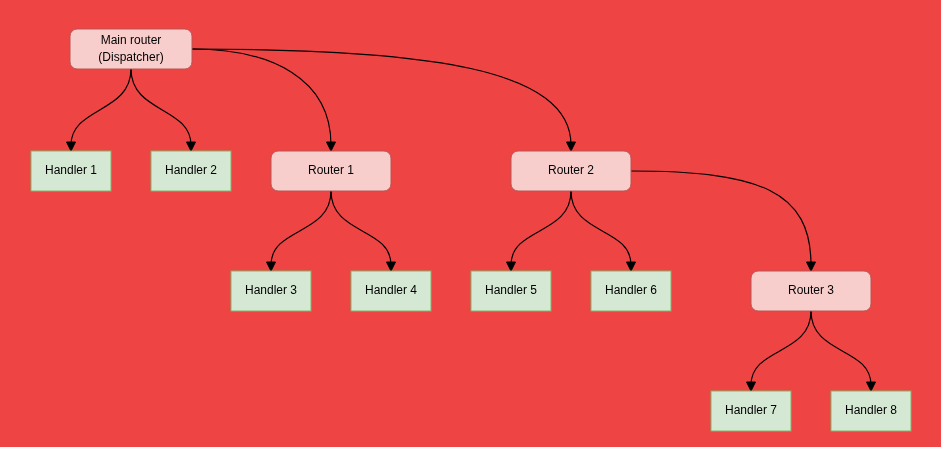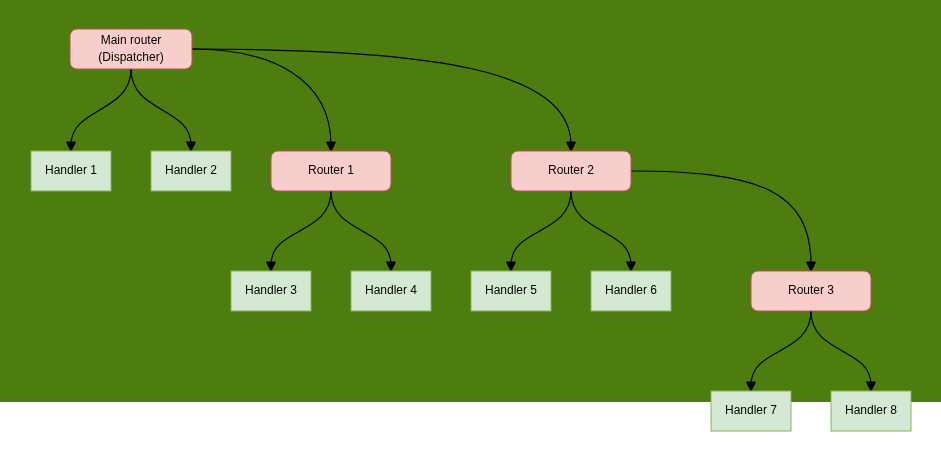--- a/index.html
+++ b/index.html
@@ -9,22 +9,22 @@
   }
   body {
     width: 941px;
     height: 461px;
     font-family: "Liberation Sans", sans-serif;
     overflow: hidden;
   }
   #diagram-root {
     position: relative;
     width: 941px;
-    height: 402px;
-    background: #4d7c0f;
+    height: 447px;
+    background: #ef4444;
   }
   svg#flow-svg {
     position: absolute;
     left: 0;
     top: 0;
     width: 941px;
     height: 461px;
   }
   .node-shape {
     stroke-width: 1;

